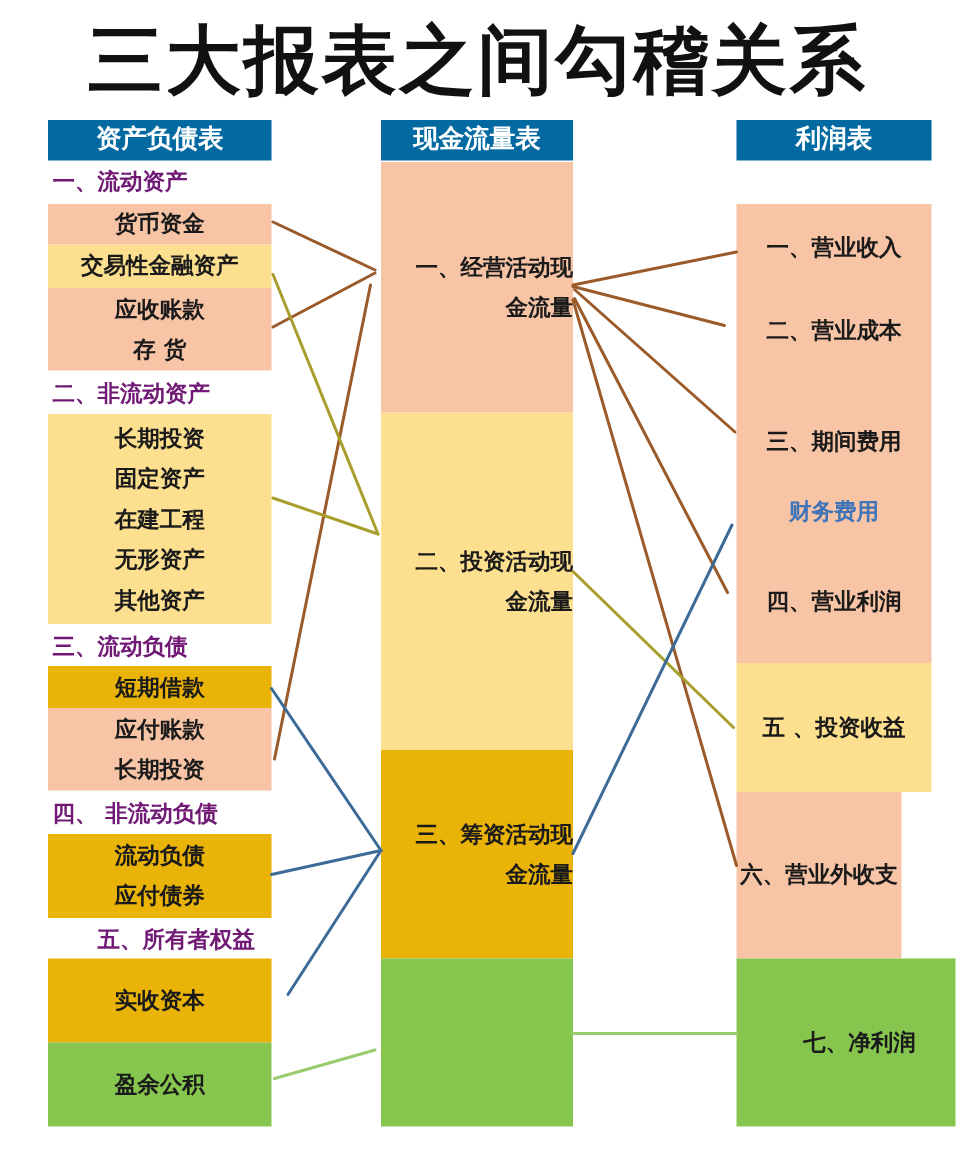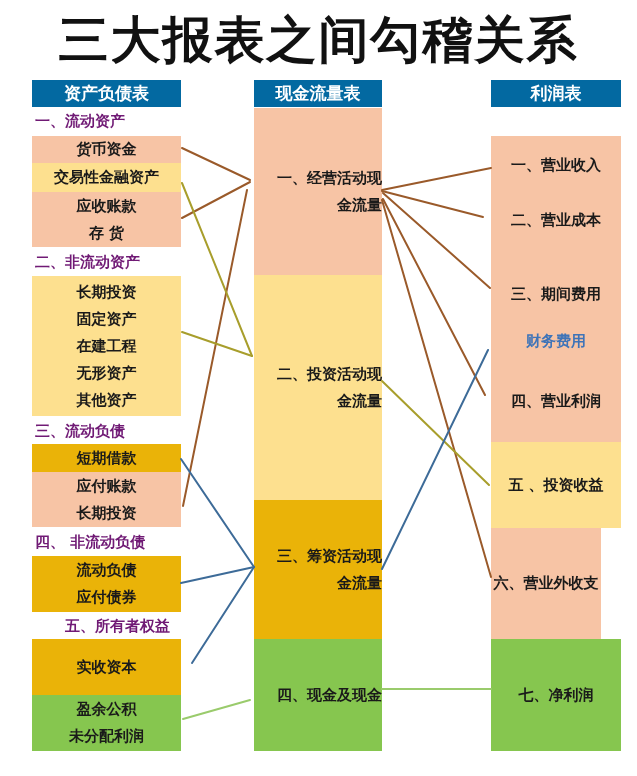--- a/index.html
+++ b/index.html
@@ -63,38 +63,36 @@
   <span>流动负债</span>
   <span>应付债券</span>
 </div>
 
 <div class="sec" style="top:617px;margin-left:30px;">五、所有者权益</div>
 <div class="blk lblue" style="left:32px; top:639px; width:149px; height:56px;">
     <span>实收资本</span>
   </div>
 <div class="blk green" style="left:32px; top:695px; width:149px; height:56px;">
   <span>盈余公积</span>
-  <span>未分配利润</span>
 </div>
 
 <div class="hdr" style="left:254px; top:80px; width:128px;">现金流量表</div>
 <div class="blk salmon mid-text" style="left:254px; top:108px; width:128px; height:167px;">
   <span>一、经营活动现</span>
   <span>金流量</span>
 </div>
 <div class="blk yellow mid-text" style="left:254px; top:275px; width:128px; height:225px;">
   <span>二、投资活动现</span>
   <span>金流量</span>
 </div>
 <div class="blk lblue mid-text" style="left:254px; top:500px; width:128px; height:139px;">
   <span>三、筹资活动现</span>
   <span>金流量</span>
 </div>
 <div class="blk green mid-text" style="left:254px; top:639px; width:128px; height:112px;">
-  <span>四、现金及现金</span>
 </div>
 
 <div class="hdr" style="left:491px; top:80px; width:130px;">利润表</div>
 <div class="salmon" style="position:absolute; left:491px; top:136px; width:130px; height:306px;"></div>
 <div class="blk" style="left:491px; top:152px; width:130px; height:26px;">
     <span>一、营业收入</span>
   </div>
 <div class="blk" style="left:491px; top:207px; width:130px; height:26px;">
     <span>二、营业成本</span>
   </div>
@@ -106,21 +104,21 @@
   </div>
 <div class="blk" style="left:491px; top:388px; width:130px; height:26px;">
     <span>四、营业利润</span>
   </div>
 <div class="blk yellow" style="left:491px; top:442px; width:130px; height:86px;">
     <span>五 、投资收益</span>
   </div>
 <div class="blk salmon" style="left:491px; top:528px; width:110px; height:111px;">
     <span>六、营业外收支</span>
   </div>
-<div class="blk green" style="left:491px; top:639px; width:130px; height:112px;">
+<div class="blk green" style="left:491px; top:639px; width:130px; height:112px;padding-left:17px;">
     <span>七、净利润</span>
   </div>
 
 <svg class="lines" width="637" height="776" viewBox="0 0 637 776">
   <g stroke-width="2" fill="none" stroke-linecap="round">
 
     <line x1="182" y1="148" x2="250" y2="180" stroke="#9a5a2a"></line>
     <line x1="182" y1="218" x2="250" y2="182" stroke="#9a5a2a"></line>
     <line x1="183" y1="506" x2="247" y2="190" stroke="#9a5a2a"></line>
 

